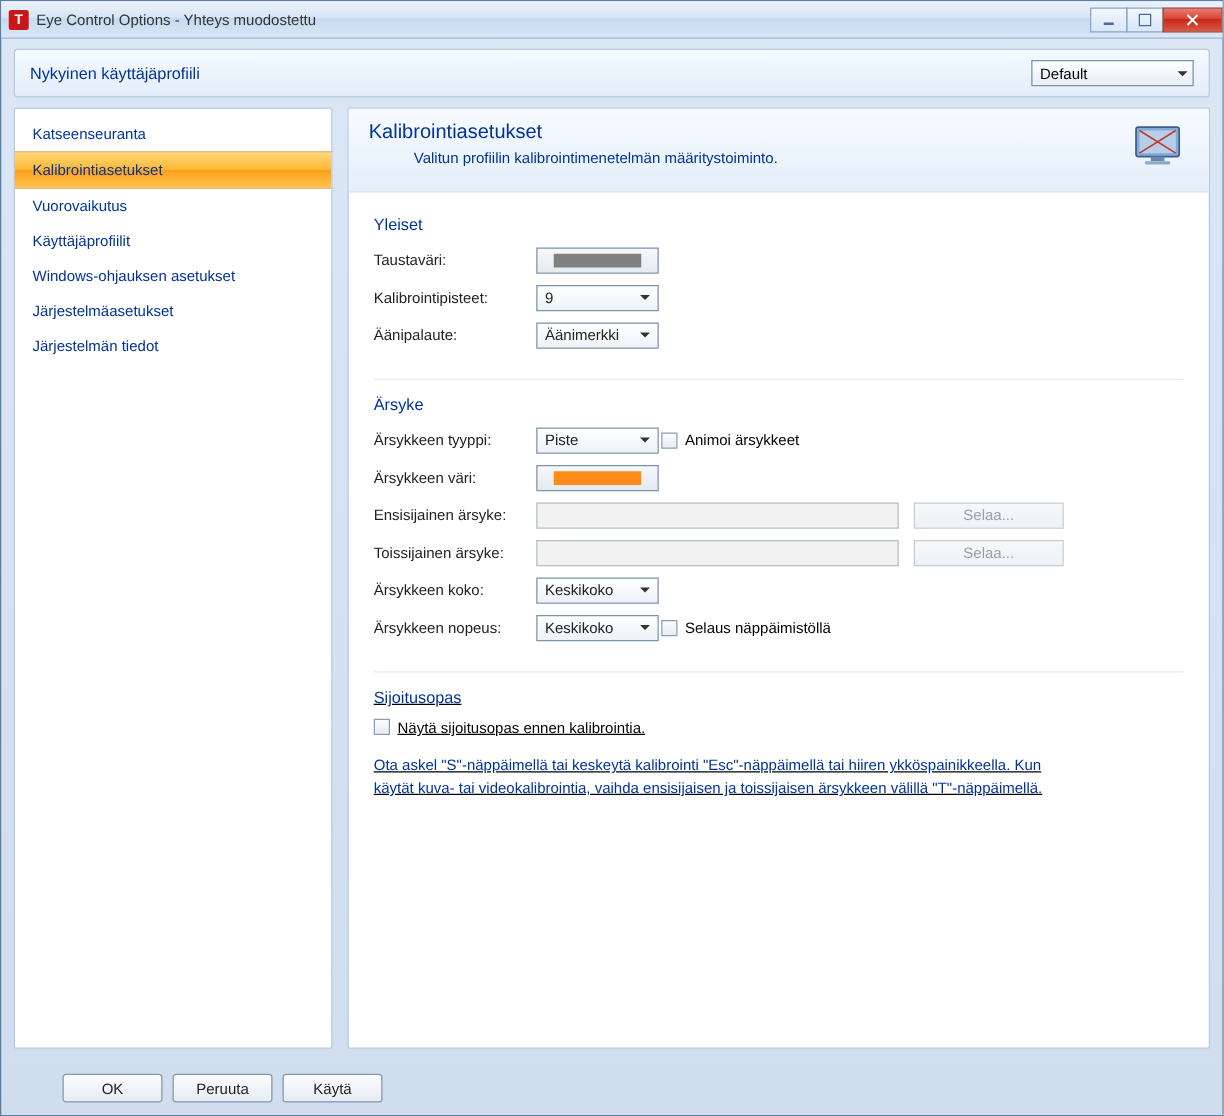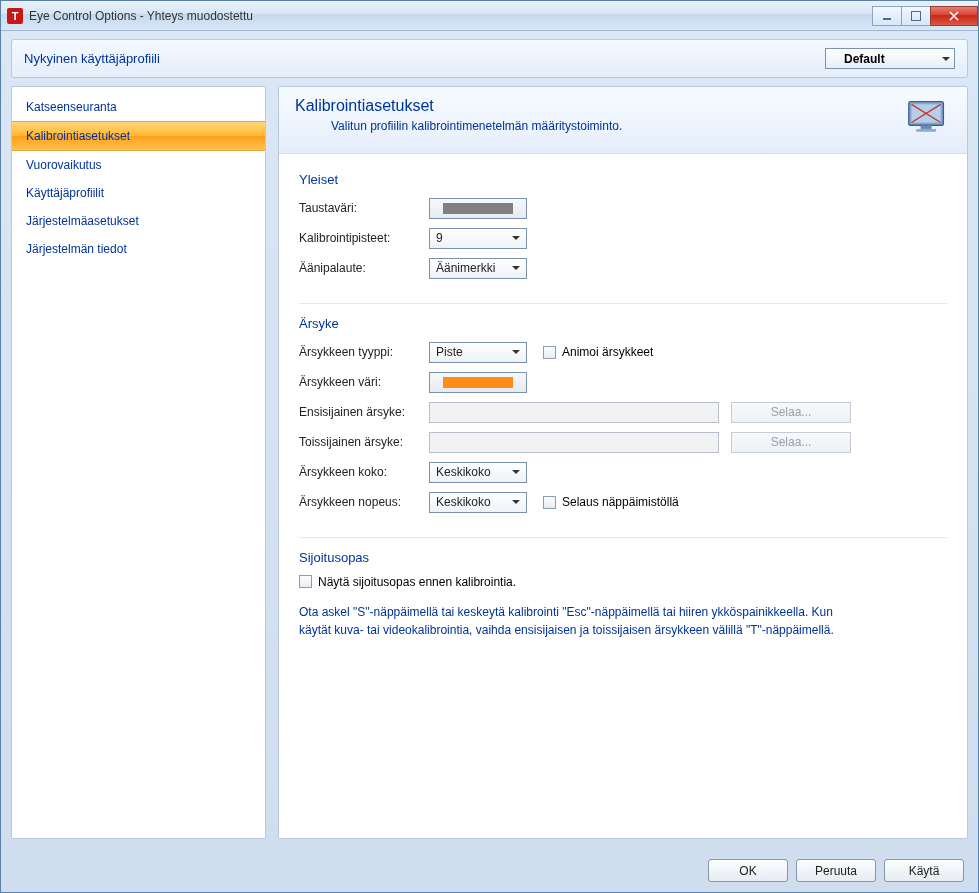--- a/index.html
+++ b/index.html
@@ -67,23 +67,22 @@
   display: flex;
   align-items: center;
 }
 .profile-label { color: #003399; font-size: 13px; }
 .profile-select {
   margin-left: auto;
   width: 130px; height: 21px;
   border: 1px solid #7a92ac;
   background: linear-gradient(to bottom, #fff, #e8eef5);
   display: flex; align-items: center;
-  padding: 0 4px 0 18px;
-  font-size: 12px;
-  font-weight: bold;
+  padding: 0 4px 0 6px;
+  font-size: 12px;
 }
 .profile-select .caret { margin-left: auto; }
 .caret {
   width: 0; height: 0;
   border-left: 4px solid transparent;
   border-right: 4px solid transparent;
   border-top: 4px solid #333;
 }
 
 .body-area {
@@ -132,21 +131,21 @@
 .content-subtitle { color: #003399; font-size: 12px; margin-left: 36px; }
 .header-icon {
   width: 48px; height: 42px;
   display: flex; align-items: center; justify-content: center;
 }
 .header-icon svg { width: 46px; height: 40px; }
 
 .content-body { padding: 14px 20px; overflow: auto; }
 .section-title { color: #003399; font-size: 13px; margin: 4px 0 10px 0; }
 .section { border-bottom: 1px solid #e3e9f2; padding-bottom: 16px; margin-bottom: 12px; }
-.section.last { border-bottom: none; }
+.section.last { border-bottom: none; text-decoration: underline; }
 
 .row { display: flex; align-items: center; margin-bottom: 8px; min-height: 22px; }
 .row-label { width: 130px; color: #222; }
 .color-btn {
   width: 98px; height: 21px;
   border: 1px solid #7a92ac;
   background: linear-gradient(to bottom, #f6f8fb, #e5ebf2);
   display: flex; align-items: center; justify-content: center;
   padding: 2px;
 }
@@ -158,21 +157,21 @@
   width: 98px; height: 21px;
   border: 1px solid #7a92ac;
   background: linear-gradient(to bottom, #fff, #eef2f7);
   display: flex; align-items: center;
   padding: 0 6px;
   font-size: 12px;
   color: #222;
 }
 .combo .caret { margin-left: auto; }
 
-.checkbox-wrap { display: flex; align-items: center; margin-left: 16px; }
+.checkbox-wrap { display: flex; align-items: center; margin-left: 2px; }
 .checkbox {
   width: 13px; height: 13px;
   border: 1px solid #8a9db3;
   background: linear-gradient(to bottom, #fbfcfe, #e8edf3);
   margin-right: 6px;
 }
 .text-input {
   width: 290px; height: 21px;
   border: 1px solid #b6bfc9;
   background: #f2f2f2;
@@ -188,22 +187,22 @@
 }
 .browse-btn[disabled] { color: #9a9fa6; }
 
 .placement-checkbox { display: flex; align-items: flex-start; margin: 8px 0 14px 0; }
 
 .help-text { color: #003399; line-height: 1.5; max-width: 560px; }
 
 .footer {
   padding: 10px 14px;
   display: flex;
-  justify-content: flex-end;
   gap: 8px;
+  margin-left: 35px;
 }
 .footer-btn {
   width: 80px; height: 23px;
   border: 1px solid #8898ab;
   border-radius: 3px;
   background: linear-gradient(to bottom, #fcfdfe, #e6ecf3);
   font-size: 12px;
   color: #222;
 }
 </style>
@@ -232,20 +231,21 @@
       <span class="caret"></span>
     </div>
   </div>
 
   <div class="body-area">
     <div class="sidebar">
       <div class="sidebar-item">Katseenseuranta</div>
       <div class="sidebar-item active">Kalibrointiasetukset</div>
       <div class="sidebar-item">Vuorovaikutus</div>
       <div class="sidebar-item">Käyttäjäprofiilit</div>
+      <div class="sidebar-item">Windows-ohjauksen asetukset</div>
       <div class="sidebar-item">Järjestelmäasetukset</div>
       <div class="sidebar-item">Järjestelmän tiedot</div>
     </div>
 
     <div class="content">
       <div class="content-header">
         <div class="content-header-text">
           <div class="content-title">Kalibrointiasetukset</div>
           <div class="content-subtitle">Valitun profiilin kalibrointimenetelmän määritystoiminto.</div>
         </div>

